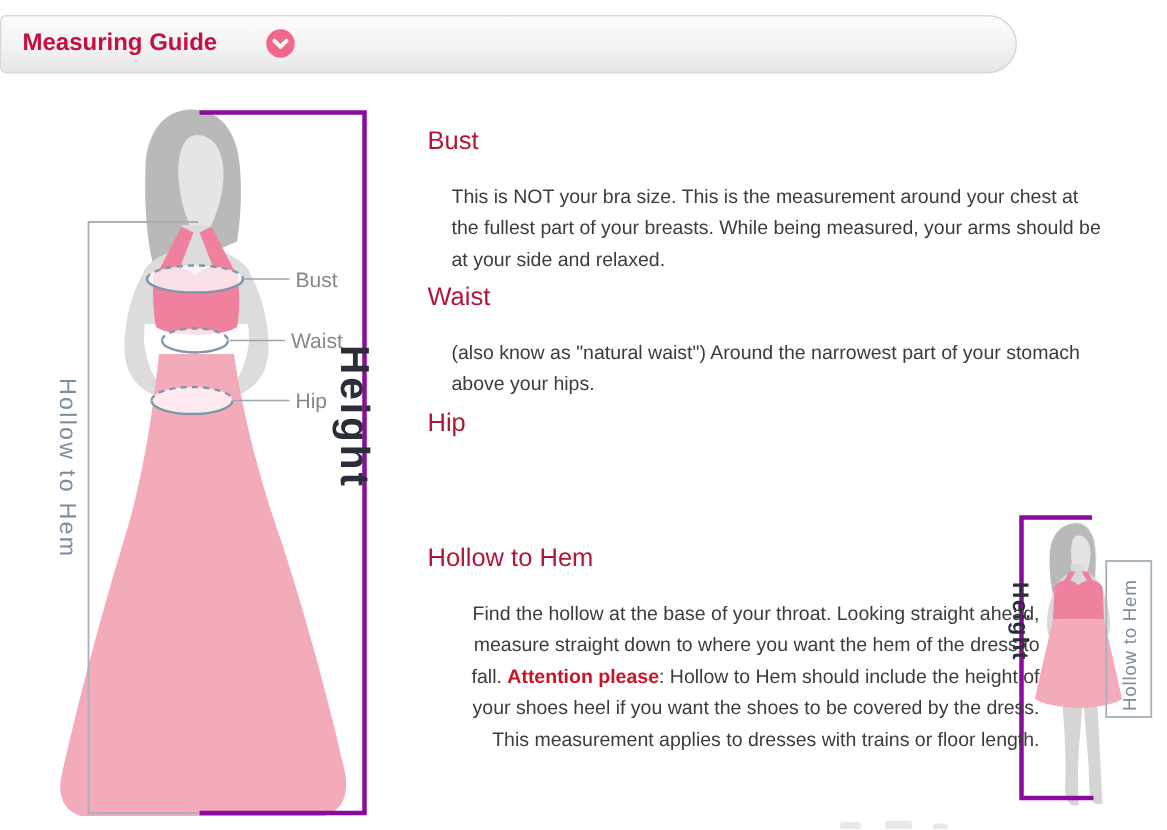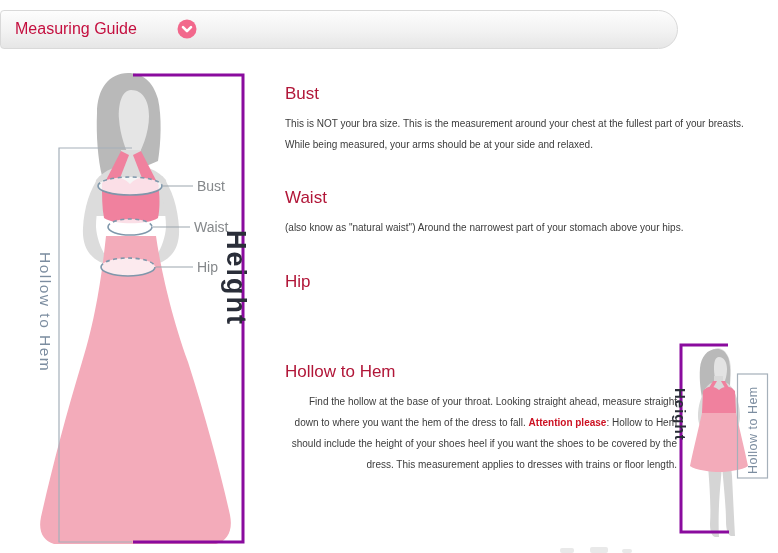--- a/index.html
+++ b/index.html
@@ -5,27 +5,27 @@
   html,body { margin:0; padding:0; background:#fff; }
   .page { position:relative; width:778px; height:553px; background:#fff;
           font-family:"Liberation Sans", sans-serif; overflow:hidden; }
 
   
   .header-bar { position:absolute; left:0; top:10px; width:676px; height:37px;
 ic    box-sizing:border-box;
     background:linear-gradient(180deg,#fdfdfd 0%,#f2f2f2 55%,#e6e6e6 100%);
     border:1px solid #d9d9d9; border-radius:4px 20px 20px 4px; }
   .header-title { position:absolute; left:14px; top:0; line-height:35px;
-    font-size:16px; font-weight:normal; color:#c40f3f; white-space:nowrap; }
+    font-size:16px; font-weight:bold; color:#c40f3f; white-space:nowrap; }
   .chevron-btn { position:absolute; left:176px; top:8px; width:20px; height:20px; cursor:pointer; }
 
   
   .sec { position:absolute; left:285px; width:465px; }
   .sec h3 { margin:0 0 9px 0; font-size:17px; line-height:20px; font-weight:400; color:#b11638; }
-  .sec p { margin:0; font-size:10px; line-height:21px; color:#3c3c3c; }
+  .sec p { margin:16px; font-size:13px; line-height:21px; color:#3c3c3c; }
   .sec-bust   { top:84px; }
   .sec-waist  { top:188px; }
   .sec-hip    { top:272px; }
   .sec-hollow { top:362px; }
   .sec-hollow p { width:392px;text-align:right; }
   .attn { color:#cc1122; font-weight:bold; }
 
   svg.diagram { position:absolute; left:0; top:0; }
   svg text { font-family:"Liberation Sans", sans-serif; }
 

